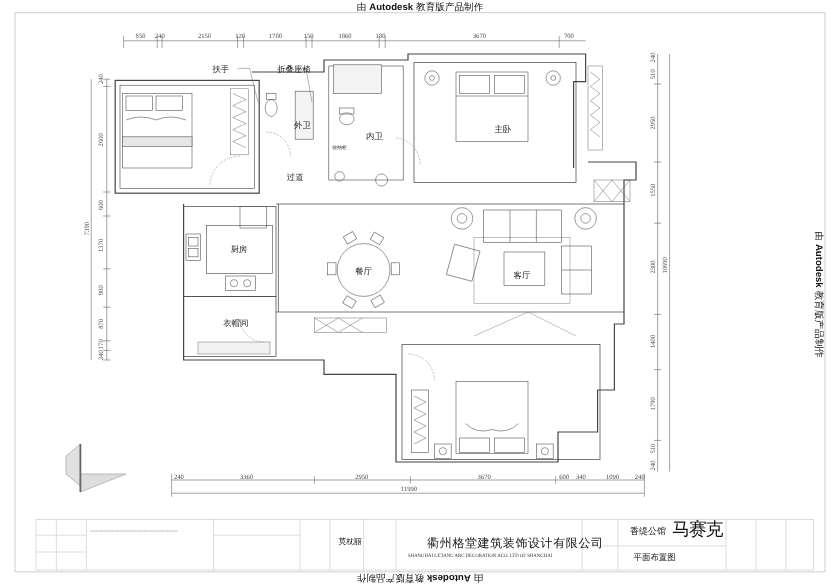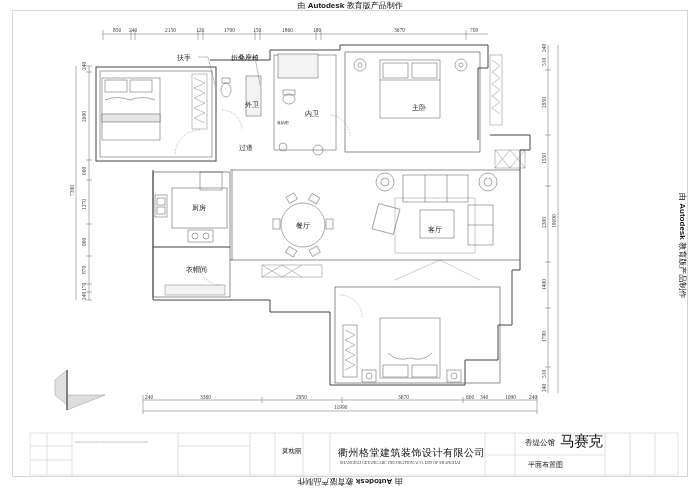--- a/index.html
+++ b/index.html
@@ -7,21 +7,21 @@
   .wm{position:absolute;font-size:8px;font-weight:normal;color:#111;white-space:nowrap;font-family:"DejaVu Sans",sans-serif;}
   .wm b{font-family:"Liberation Sans",sans-serif;font-weight:bold;}
   #wm-top{left:0;width:700px;top:0;text-align:center;}
   #wm-bottom{left:0;width:700px;bottom:1px;text-align:center;transform:rotate(180deg);}
   #wm-left{left:-58px;top:240px;transform:rotate(-90deg);}
   #wm-right{left:630px;top:240px;transform:rotate(90deg);}
   .frame{position:absolute;left:12px;top:10px;width:676px;height:467px;border:1px solid #d6d6d6;box-sizing:border-box;}
   svg{position:absolute;left:0;top:0;}
   .dim{font-family:"Liberation Serif",serif;font-size:5.5px;fill:#444;}
   .room{font-family:"DejaVu Sans",sans-serif;font-size:7px;fill:#222;}
-  .co-cn{position:absolute;left:338px;top:446px;font-size:10px;color:#111;letter-spacing:0.5px;}
+  .co-cn{position:absolute;left:356px;top:446px;font-size:10px;color:#111;letter-spacing:0.5px;}
   .co-en{position:absolute;left:340px;top:460px;font-size:4px;color:#333;font-family:"Liberation Serif",serif;}
   .proj{position:absolute;left:525px;top:438px;font-size:7.5px;color:#111;}
   .proj-logo{position:absolute;left:560px;top:432px;font-size:15px;font-weight:normal;color:#111;letter-spacing:-1px;}
   .sheet{position:absolute;left:528px;top:460px;font-size:7px;color:#111;font-family:Liberation Serif, serif;}
   .designer{position:absolute;left:282px;top:447px;font-size:6.5px;color:#111;}
   .notes{position:absolute;left:75px;top:440px;width:100px;font-size:3px;line-height:5px;color:#999;}
 </style>
 </head>
 <body>
 

